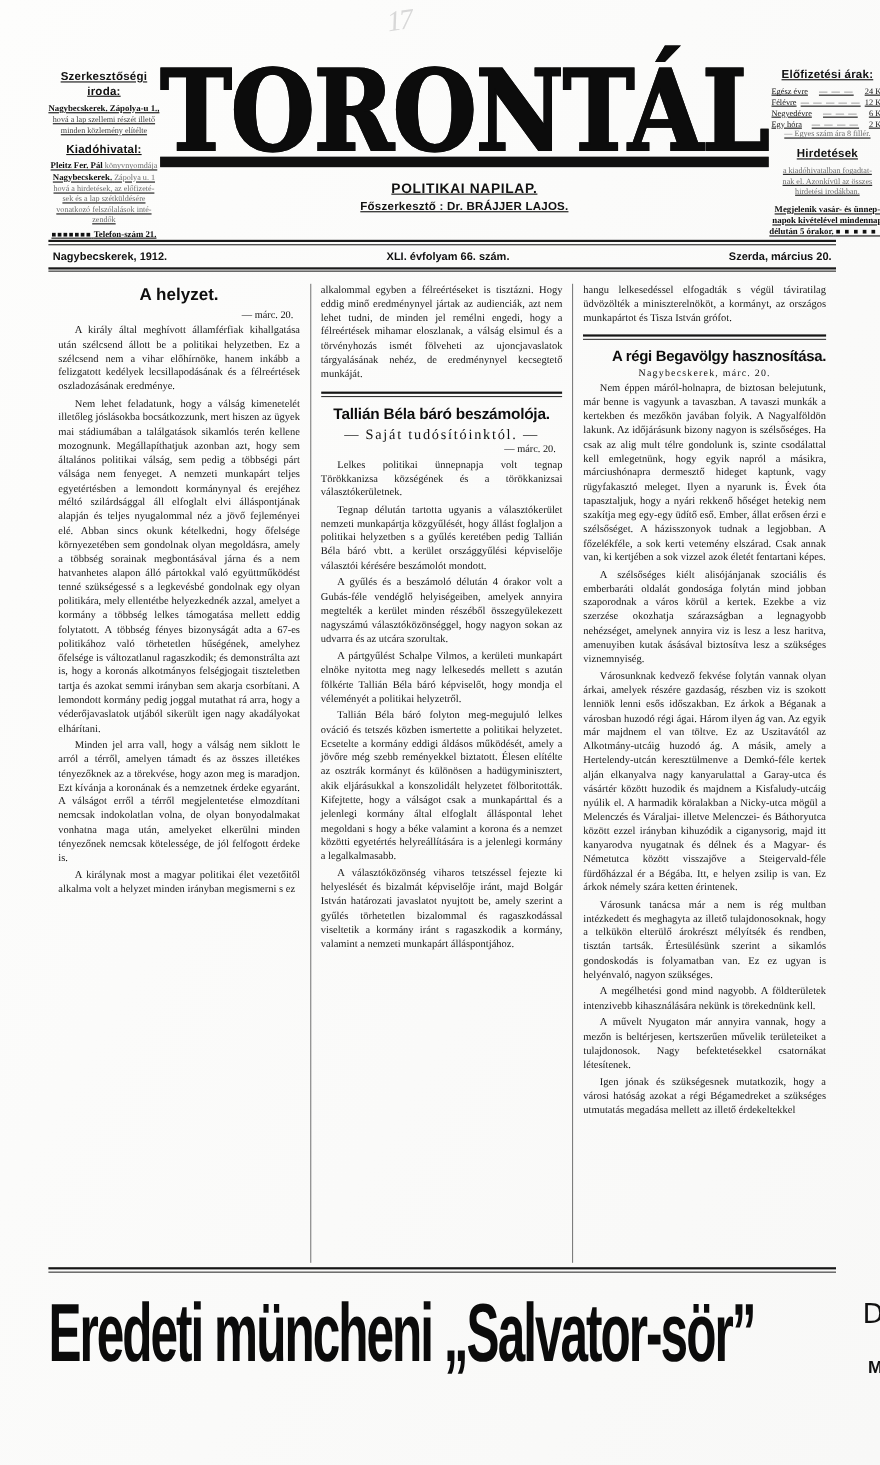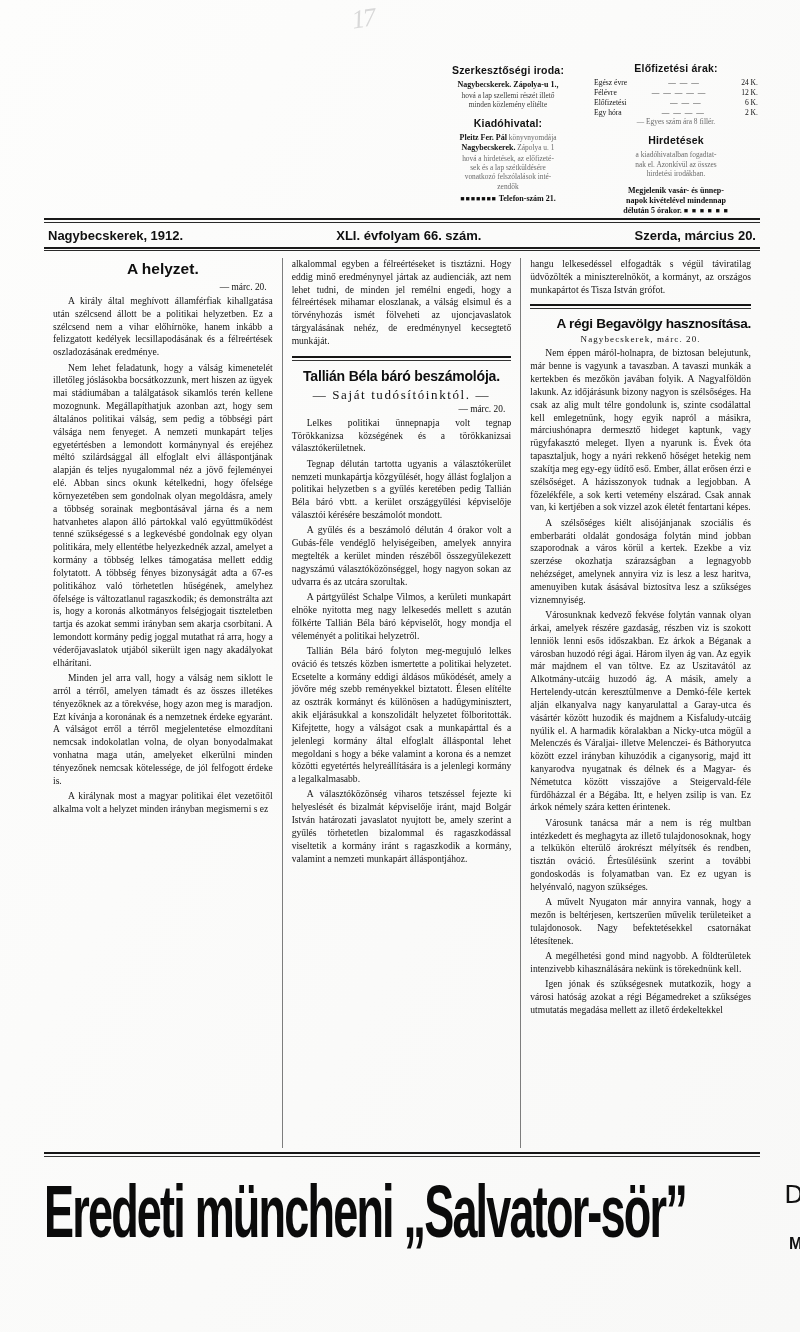--- a/index.html
+++ b/index.html
@@ -37,21 +37,22 @@
   }
 
   
   .masthead {
     position: absolute;
     top: 58px;
     left: 44px;
     right: 40px;
     display: flex;
     align-items: flex-start;
-    justify-content: flex-end;
+    justify-content: space-between;
+    text-decoration: underline;
   }
   .mh-side {
     width: 168px;
     text-align: center;
     font-size: 7.4px;
     line-height: 1.28;
   }
   .mh-side.left { padding-top: 6px; }
   .mh-side.right { padding-top: 4px; }
   .mh-head {
@@ -119,21 +120,21 @@
     left: 44px;
     right: 40px;
   }
   .rule-thick { border-top: 2.2px solid #1a1a1a; }
   .rule-thin { border-top: 1px solid #2a2a2a; margin-top: 1.6px; }
   .date-row {
     display: flex;
     justify-content: space-between;
     font-family: "Liberation Sans", sans-serif;
     font-weight: bold;
-    font-size: 13px;
+    font-size: 10px;
     padding: 5px 4px 4px 4px;
   }
 
   
   .columns {
     position: absolute;
     top: 258px;
     left: 44px;
     right: 40px;
     height: 890px;
@@ -286,36 +287,41 @@
       <div class="mh-fainter">hová a hirdetések, az előfizeté-</div>
       <div class="mh-fainter">sek és a lap szétküldésére</div>
       <div class="mh-fainter">vonatkozó felszólalások inté-</div>
       <div class="mh-fainter">zendők</div>
       <div class="mh-line" style="margin-top:3px">
         <span class="sq">■■■■■■■</span>
         <span class="mh-bold">Telefon-szám 21.</span>
       </div>
     </div>
 
+    <div class="mh-center">
+      <div class="nameplate">TORONTÁL</div>
+      <div class="sub1">POLITIKAI NAPILAP.</div>
+      <div class="sub2">Főszerkesztő : Dr. BRÁJJER LAJOS.</div>
+    </div>
 
     <div class="mh-side right">
       <div class="mh-head">Előfizetési árak:</div>
 
       <div class="price-row">
         <span>Egész évre</span>
         <span class="price-dashes">— — —</span>
         <span>24 K.</span>
       </div>
       <div class="price-row">
         <span>Félévre</span>
         <span class="price-dashes">— — — — —</span>
         <span>12 K.</span>
       </div>
       <div class="price-row">
-        <span>Előfizetési</span>
+        <span>Negyedévre</span>
         <span class="price-dashes">— — —</span>
         <span>6 K.</span>
       </div>
       <div class="price-row">
         <span>Egy hóra</span>
         <span class="price-dashes">— — — —</span>
         <span>2 K.</span>
       </div>
       <div class="mh-fainter">— Egyes szám ára 8 fillér.</div>
 
@@ -377,23 +383,23 @@
 
     <div class="col c3">
       <p class="body" style="text-indent:0">hangu lelkesedéssel elfogadták s végül táviratilag üdvözölték a miniszterelnököt, a kormányt, az országos munkapártot és Tisza István grófot.</p>
       <div class="sep"></div>
       <div class="sep2"></div>
       <div class="art-title w3">A régi Begavölgy hasznosítása.</div>
       <div class="dateline-center">Nagybecskerek, márc. 20.</div>
       <p class="body">Nem éppen máról-holnapra, de biztosan belejutunk, már benne is vagyunk a tavaszban. A tavaszi munkák a kertekben és mezőkön javában folyik. A Nagyalföldön lakunk. Az időjárásunk bizony nagyon is szélsőséges. Ha csak az alig mult télre gondolunk is, szinte csodálattal kell emlegetnünk, hogy egyik napról a másikra, márciushónapra dermesztő hideget kaptunk, vagy rügyfakasztó meleget. Ilyen a nyarunk is. Évek óta tapasztaljuk, hogy a nyári rekkenő hőséget hetekig nem szakítja meg egy-egy üdítő eső. Ember, állat erősen érzi e szélsőséget. A házisszonyok tudnak a legjobban. A főzelékféle, a sok kerti vetemény elszárad. Csak annak van, ki kertjében a sok vizzel azok életét fentartani képes.</p>
       <p class="body">A szélsőséges kiélt alisójánjanak szociális és emberbaráti oldalát gondosága folytán mind jobban szaporodnak a város körül a kertek. Ezekbe a viz szerzése okozhatja szárazságban a legnagyobb nehézséget, amelynek annyira viz is lesz a lesz haritva, amenuyiben kutak ásásával biztosítva lesz a szükséges viznemnyiség.</p>
       <p class="body">Városunknak kedvező fekvése folytán vannak olyan árkai, amelyek részére gazdaság, részben viz is szokott lenniök lenni esős időszakban. Ez árkok a Béganak a városban huzodó régi ágai. Három ilyen ág van. Az egyik már majdnem el van töltve. Ez az Uszitavától az Alkotmány-utcáig huzodó ág. A másik, amely a Hertelendy-utcán keresztülmenve a Demkó-féle kertek alján elkanyalva nagy kanyarulattal a Garay-utca és vásártér között huzodik és majdnem a Kisfaludy-utcáig nyúlik el. A harmadik köralakban a Nicky-utca mögül a Melenczés és Váraljai- illetve Melenczei- és Báthoryutca között ezzel irányban kihuzódik a ciganysorig, majd itt kanyarodva nyugatnak és délnek és a Magyar- és Németutca között visszajőve a Steigervald-féle fürdőházzal ér a Bégába. Itt, e helyen zsilip is van. Ez árkok némely szára ketten érintenek.</p>
-      <p class="body">Városunk tanácsa már a nem is rég multban intézkedett és meghagyta az illető tulajdonosoknak, hogy a telkükön elterülő árokrészt mélyítsék és rendben, tisztán ováció. Értesülésünk szerint a további gondoskodás is folyamatban van. Ez ez ugyan is helyénvaló, nagyon szükséges.</p>
+      <p class="body">Városunk tanácsa már a nem is rég multban intézkedett és meghagyta az illető tulajdonosoknak, hogy a telkükön elterülő árokrészt mélyítsék és rendben, tisztán tartsák. Értesülésünk szerint a sikamlós gondoskodás is folyamatban van. Ez ez ugyan is helyénvaló, nagyon szükséges.</p>
+      <p class="body">A megélhetési gond mind nagyobb. A földterületek intenzivebb kihasználására nekünk is törekednünk kell.</p>
       <p class="body">A művelt Nyugaton már annyira vannak, hogy a mezőn is beltérjesen, kertszerűen művelik területeiket a tulajdonosok. Nagy befektetésekkel csatornákat létesítenek.</p>
-      <p class="body">A megélhetési gond mind nagyobb. A földterületek intenzivebb kihasználására nekünk is törekednünk kell.</p>
       <p class="body">Igen jónak és szükségesnek mutatkozik, hogy a városi hatóság azokat a régi Bégamedreket a szükséges utmutatás megadása mellett az illető érdekeltekkel</p>
     </div>
   </div>
 
   <div class="adzone">
     <div class="ad-rule-top"></div>
     <div class="ad-rule-top2"></div>
     <div class="ad-inner">
       <div class="ad-left">Eredeti müncheni „Salvator-sör”</div>
       <div class="ad-right">

